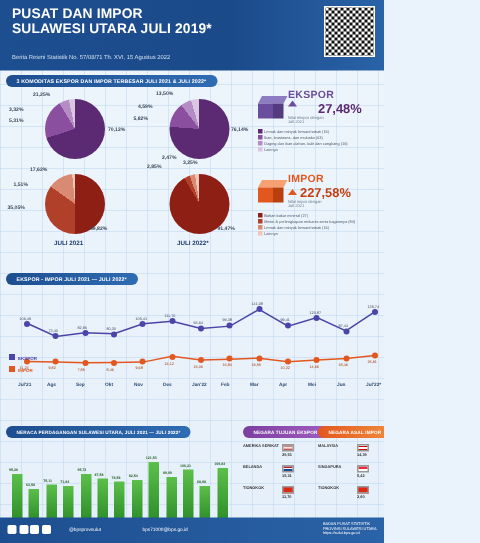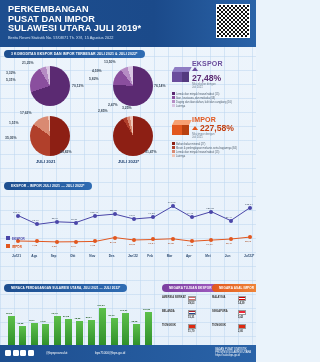--- a/index.html
+++ b/index.html
@@ -71,21 +71,20 @@
   .ftxt { position:absolute; left:46px; top:6px; font-size:3.2px; color:#fff;}
   .bps { position:absolute; right:5px; top:3px; font-size:2.6px; color:#fff; text-align:left;}
 </style>
 </head>
 <body>
 
 <div class="page">
 
   <div class="header">
     <div class="title">
-      <div>PERKEMBANGAN</div>
       <div>PUSAT DAN IMPOR</div>
       <div>SULAWESI UTARA JULI 2019*</div>
     </div>
     <div class="subtitle">Berita Resmi Statistik No. 57/08/71 Th. XVI, 15 Agustus 2022</div>
     <div class="qr">
         <i></i>
       </div>
   </div>
 
   <div class="pill blue" style="left:4px; top:50px;">3 KOMODITAS EKSPOR DAN IMPOR TERBESAR JULI 2021 &amp; JULI 2022*</div>
@@ -126,21 +125,21 @@
 
   <div class="kpi" style="left:172px; top:60px; width:82px;">
     <div style="display:flex; align-items:center; gap:3px;">
       <div class="boxicon">
           <div class="top"></div>
           <div class="ft"></div>
           <div class="sd"></div>
         </div>
       <div>
         <div class="name" style="color:#6a4d9c;">EKSPOR</div>
-        <div style="display:flex; align-items:flex-start; gap:2px;flex-direction:column;">
+        <div style="display:flex; align-items:flex-start; gap:14px;">
           <span class="tri" style="border-bottom:4.5px solid #6a4d9c;"></span>
           <span class="val" style="color:#5b2a72;">27,48%</span>
         </div>
         <div class="note">Nilai ekspor dengan</div>
         <div class="note">Juli 2021</div>
       </div>
     </div>
     <div style="margin-top:3px;">
       <div class="lgd"><span class="sw" style="background:#5b2a72"></span><span>Lemak dan minyak hewan/nabati (15)</span></div>
       <div class="lgd"><span class="sw" style="background:#8a4f9e"></span><span>Ikan, krustasea, dan moluska (03)</span></div>

